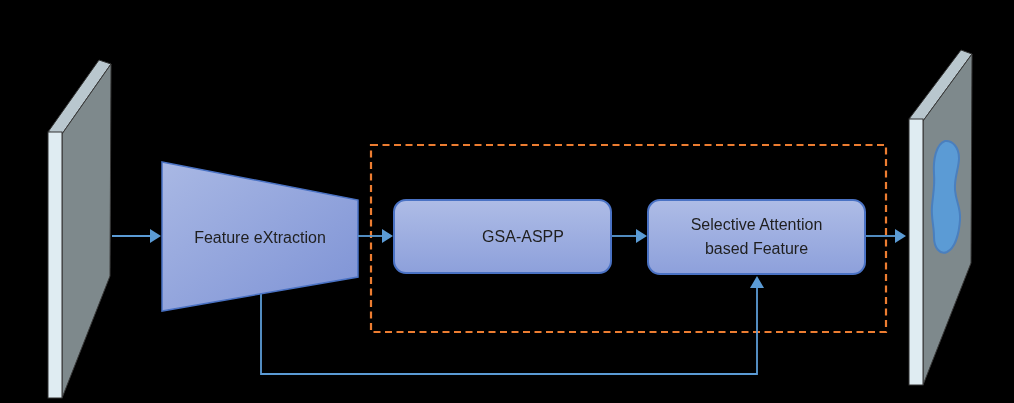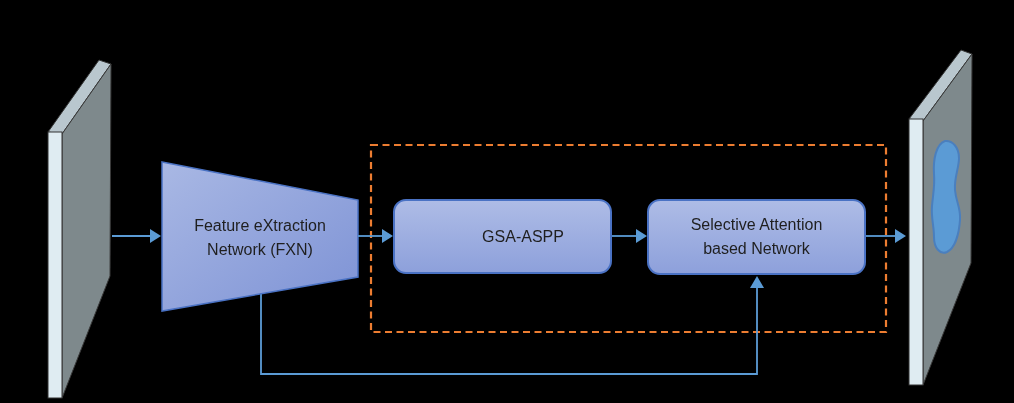--- a/index.html
+++ b/index.html
@@ -96,25 +96,24 @@
                C 959,186 955,200 947,204
                C 940,207 934,200 934,189
                C 934,178 931,170 932,158
                C 933,146 935,138 934,126
                C 933,112 936,96 945,93 Z" fill="#5B9BD5" stroke="#4A7FBE" stroke-width="2" stroke-linejoin="round"></path>
     </g>
   </svg>
 
   <div class="label label-fxn">
     <span>Feature eXtraction</span>
-    <span>Network (FXN)</span>
   </div>
 
   <div class="label label-gsa">
     <span>GSA-ASPP</span>
   </div>
 
   <div class="label label-decoder">
     <span>Selective Attention</span>
-    <span>based Network</span>
+    <span>based Feature</span>
   </div>
 
 </div>
 
 </body></html>

